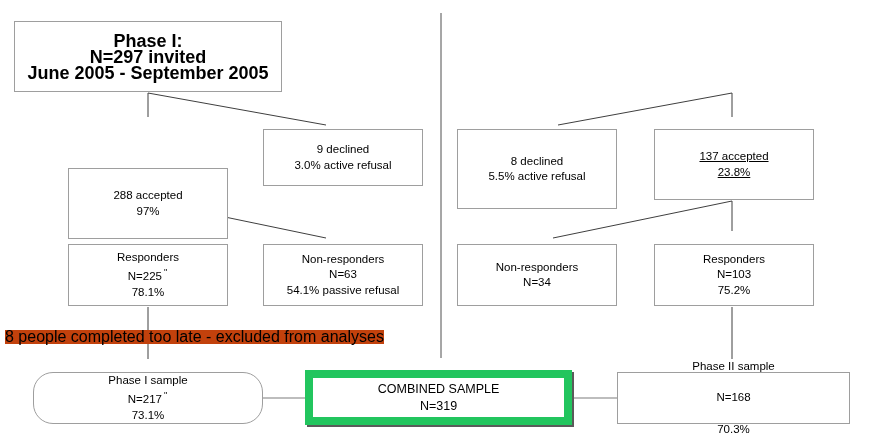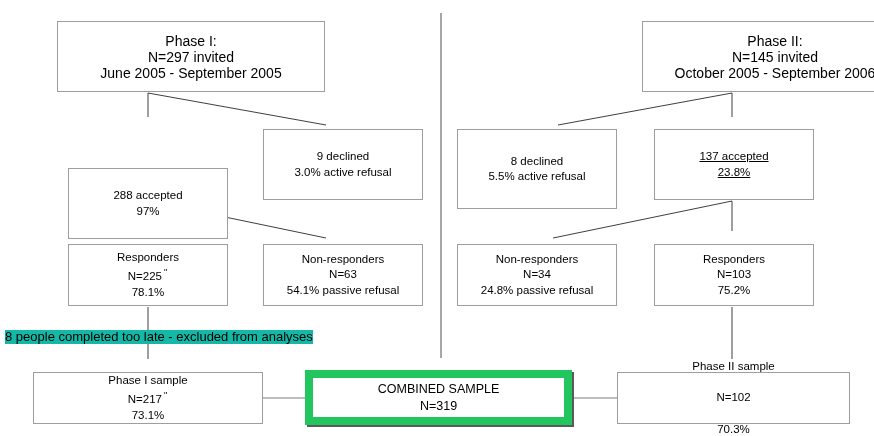--- a/index.html
+++ b/index.html
@@ -19,40 +19,40 @@
   .box{
     position:absolute;
     box-sizing:border-box;
     background:#ffffff;
     border:1px solid #9e9e9e;
     display:flex;flex-direction:column;
     align-items:center;justify-content:center;
     text-align:center;
     font-size:11.5px;line-height:15.5px;
   }
-  .box.bold{font-weight:normal;font-size:14px;line-height:16px;margin-left:43px;}
+  .box.bold{font-weight:bold;font-size:18px;line-height:16px;}
   .box.combined{
     border:8px solid #22c55e;
     box-shadow:2px 2px 0 #5a5a5a;
     font-weight:normal;font-size:12.5px;line-height:17px;
   }
   .tick{font-size:9px;margin-left:2px;letter-spacing:1px;}
   .note{
     position:absolute;
-    font-size:13px;line-height:14px;
-    background:#14b8a6;
+    font-size:16px;line-height:14px;
+    background:#c2410c;
     white-space:nowrap;
   }
   
   .b-p1-header{left:14px;top:21px;width:268px;height:71px;}
   .b-p1-accepted{left:68px;top:129px;width:160px;height:71px;margin-top:39px;}
-  .b-p1-declined{left:263px;top:129px;width:160px;height:71px;}
+  .b-p1-declined{left:263px;top:129px;width:160px;height:57px;}
   .b-p1-resp{left:68px;top:244px;width:160px;height:62px;}
   .b-p1-nonresp{left:263px;top:244px;width:160px;height:62px;}
-  .b-p1-sample{left:33px;top:372px;width:230px;height:52px;}
+  .b-p1-sample{left:33px;top:372px;width:230px;height:52px;border-radius:20px;}
   .b-combined{left:305px;top:370px;width:267px;height:55px;}
   .b-p2-header{left:599px;top:21px;width:266px;height:71px;}
   .b-p2-declined{left:457px;top:129px;width:160px;height:80px;}
   .b-p2-accepted{left:654px;top:129px;width:160px;height:71px;text-decoration:underline;}
   .b-p2-nonresp{left:457px;top:244px;width:160px;height:62px;}
   .b-p2-resp{left:654px;top:244px;width:160px;height:62px;}
   .b-p2-sample{left:617px;top:372px;width:233px;height:52px;gap:16px;}
   .note1{left:5px;top:330px;}
   .note2{left:585px;top:330px;}
 </style>
@@ -116,48 +116,42 @@
     <div class="ln">Phase I sample</div>
     <div class="ln"><span>N=217</span><sup class="tick">"</sup></div>
     <div class="ln">73.1%</div>
   </div>
 
   <div class="box combined b-combined">
     <div class="ln">COMBINED SAMPLE</div>
     <div class="ln">N=319</div>
   </div>
 
-  <div class="box bold b-p2-header">
-    <div class="ln">Phase II:</div>
-    <div class="ln">N=145 invited</div>
-    <div class="ln">October 2005 - September 2006</div>
-  </div>
 
   <div class="box b-p2-declined">
     <div class="ln">8 declined</div>
     <div class="ln">5.5% active refusal</div>
   </div>
 
   <div class="box b-p2-accepted">
     <div class="ln">137 accepted</div>
     <div class="ln">23.8%</div>
   </div>
 
   <div class="box b-p2-nonresp">
     <div class="ln">Non-responders</div>
     <div class="ln">N=34</div>
-    <div class="ln">24.8% passive refusal</div>
   </div>
 
   <div class="box b-p2-resp">
     <div class="ln">Responders</div>
     <div class="ln">N=103</div>
     <div class="ln">75.2%</div>
   </div>
 
 
   <div class="box b-p2-sample">
     <div class="ln">Phase II sample</div>
-    <div class="ln">N=102</div>
+    <div class="ln">N=168</div>
     <div class="ln">70.3%</div>
   </div>
 
 </div>
 
 </body></html>

